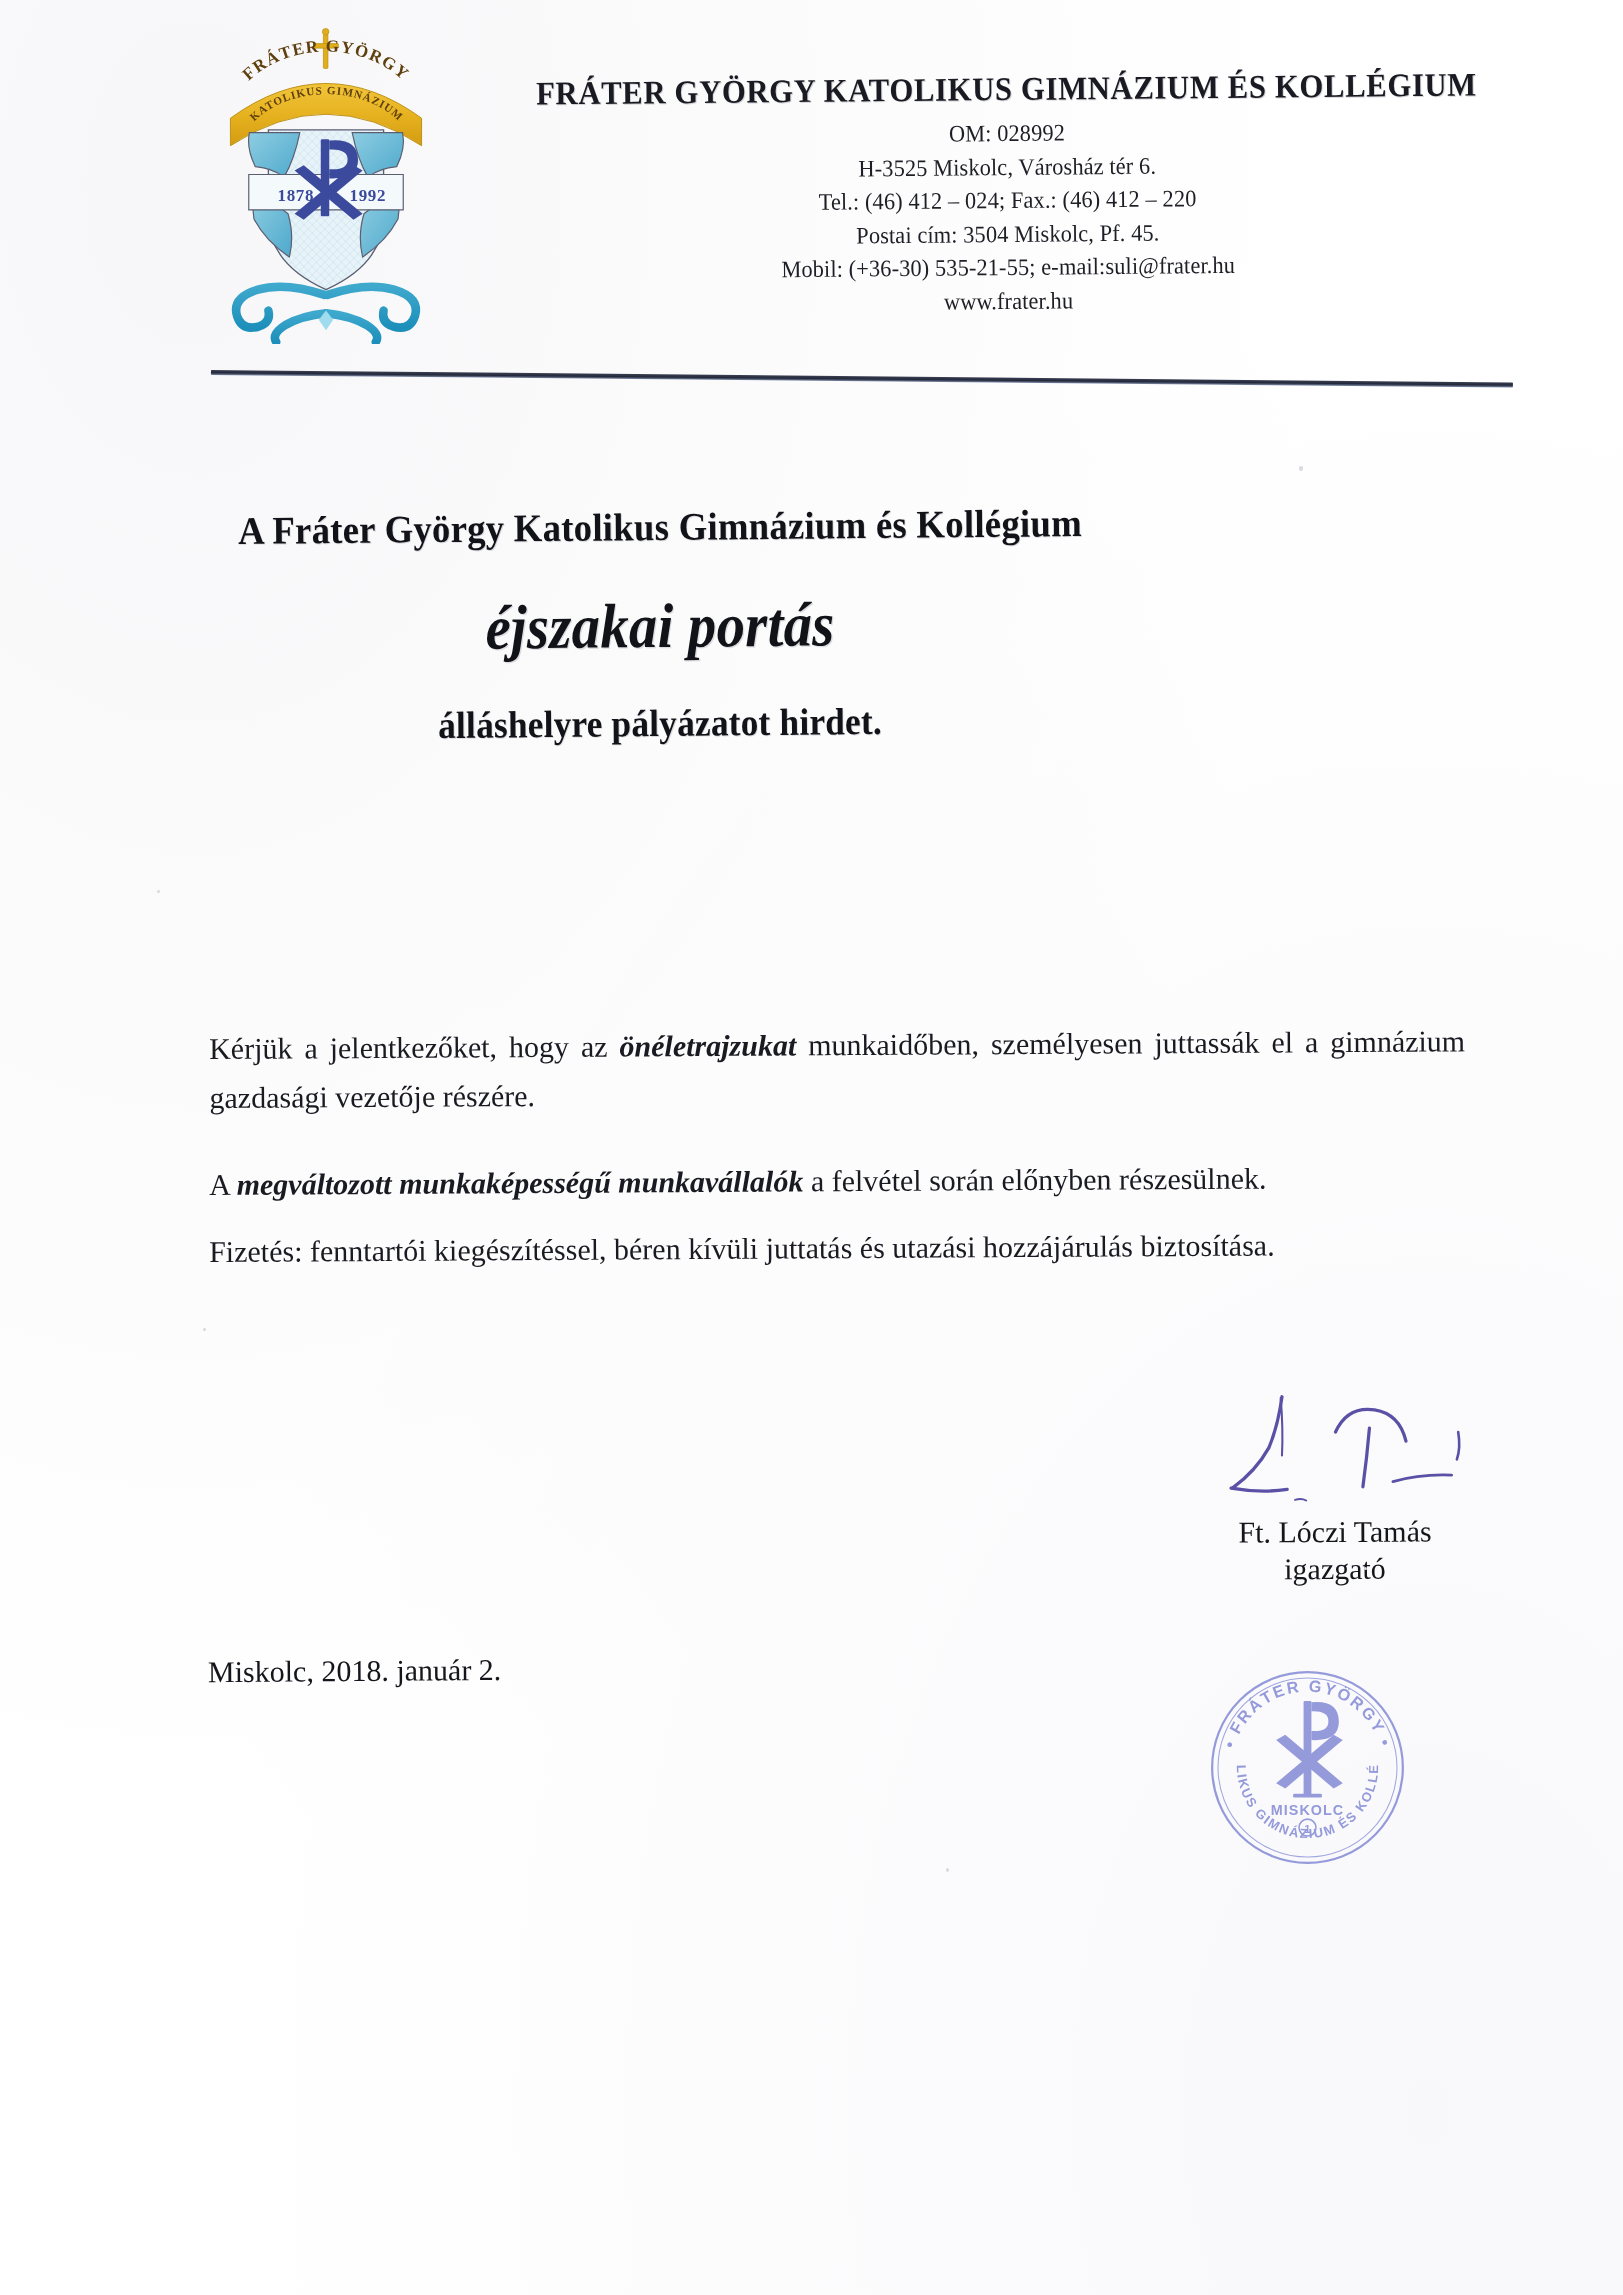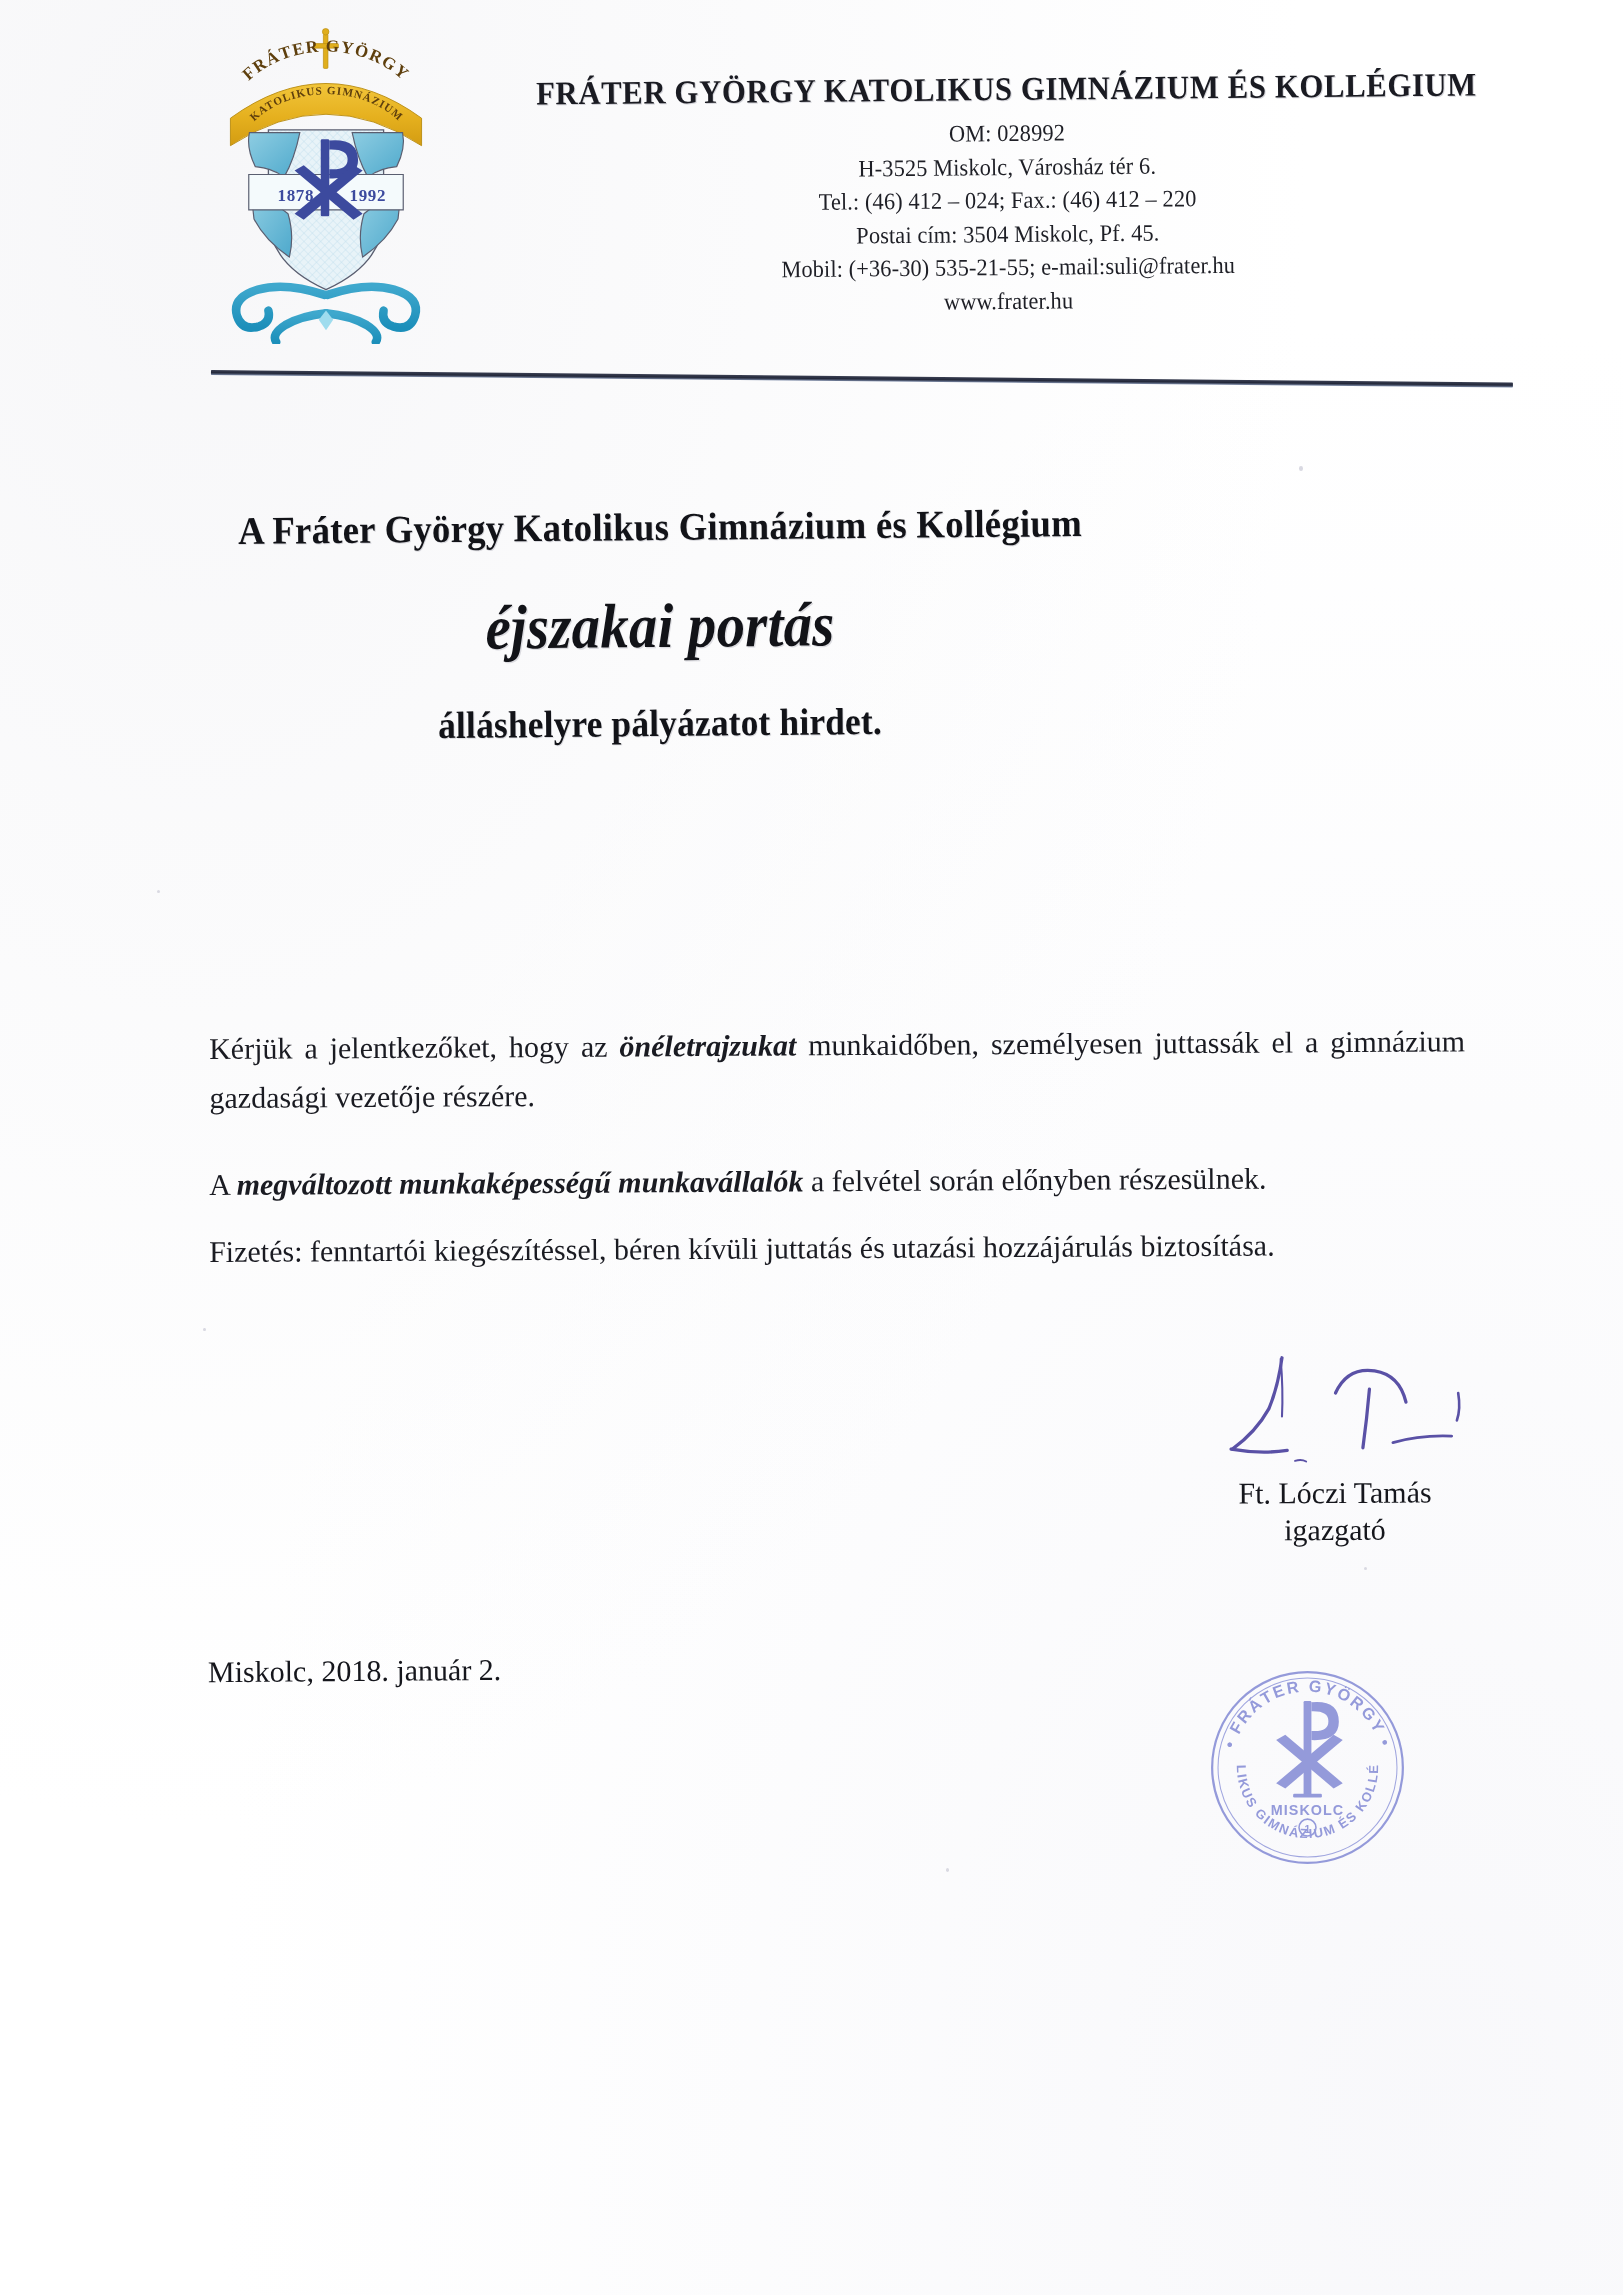--- a/index.html
+++ b/index.html
@@ -155,21 +155,21 @@
   .para.p3 { line-height: 1.38; }
   .para b.em {
     font-weight: 700;
     font-style: italic;
   }
 
   
   .sign-area {
     position: absolute;
     left: 1106px;
-    top: 1346px;
+    top: 1385px;
     width: 458px;
     text-align: center;
   }
   .signature-ink {
     position: relative;
     height: 124px;
     width: 275px;
     margin: 0 auto 3.9px auto;
   }
   .signature-ink svg { width: 100%; height: 100%; display: block; }

